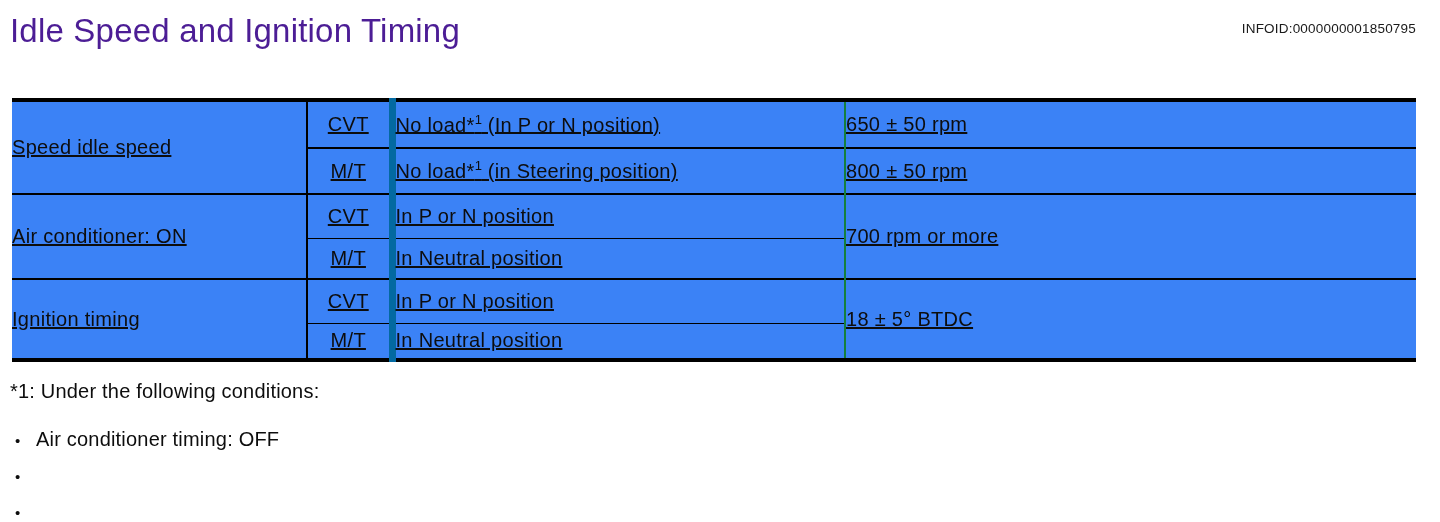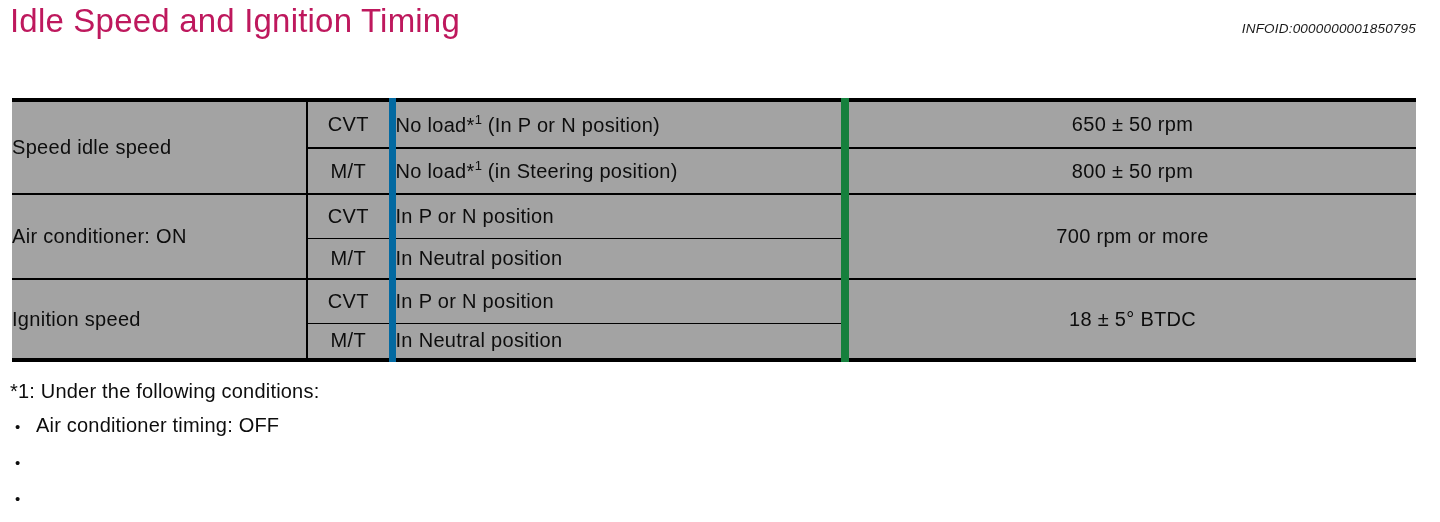--- a/index.html
+++ b/index.html
@@ -13,33 +13,32 @@
     position: relative;
     overflow: hidden;
     font-family: "Liberation Sans", sans-serif;
     color: #111111;
   }
 
   
   .page-title {
     position: absolute;
     left: 10px;
-    top: 2px;
+    top: 12px;
     font-size: 33px;
     font-weight: 400;
     letter-spacing: 0.2px;
-    color: #be185d;
+    color: #4c1d95;
     white-space: nowrap;
   }
   .infoid {
     position: absolute;
     right: 24px;
     top: 21px;
     font-size: 13.5px;
-    font-style: italic;
     font-weight: 500;
     letter-spacing: 0.2px;
     color: #1a1a1a;
     white-space: nowrap;
   }
 
   
   table.spec {
     position: absolute;
     left: 12px;
@@ -50,38 +49,38 @@
     border-top: 4px solid #000;
     border-bottom: 4px solid #000;
     font-size: 20px;
     letter-spacing: 0.3px;
     color: #0d0d0d;
   }
   table.spec td {
     padding: 0;
     vertical-align: middle;
     line-height: 1.15;
-    background: #a3a3a3;
+    background: #3b82f6;
+    text-decoration: underline;
   }
   td.cell-label {
     text-align: left;
     padding-left: 22px;
   }
   td.cell-trans {
     text-align: center;
     border-left: 2px solid #000;
   }
   td.cell-cond {
     text-align: left;
     padding-left: 13px;
     border-left: 7px solid #0369a1;
   }
   td.cell-value {
-    text-align: center;
-    border-left: 8px solid #15803d;
+    border-left: 2px solid #15803d;
   }
   tr.r0 { height: 48px; }
   tr.r1 { height: 46px; }
   tr.r2 { height: 44px; }
   tr.r3 { height: 41px; }
   tr.r4 { height: 44px; }
   tr.r5 { height: 37px; }
 
   
   tr.r1 td { border-top: 2px solid #000; }   
@@ -100,21 +99,21 @@
     position: absolute;
     left: 10px;
     top: 379px;
     width: 1100px;
     font-size: 20px;
     letter-spacing: 0.2px;
     color: #0d0d0d;
   }
   .footnote-note {
     line-height: 24px;
-    margin-bottom: 11px;
+    margin-bottom: 25px;
     white-space: nowrap;
   }
   .bullet-line {
     display: flex;
     align-items: baseline;
     line-height: 23px;
     margin-bottom: 13px;
     white-space: nowrap;
   }
   .bullet-marker {
@@ -154,21 +153,21 @@
       <td class="cell-label" rowspan="2">Air conditioner: ON</td>
       <td class="cell-trans">CVT</td>
       <td class="cell-cond"><span>In P or N position</span></td>
       <td class="cell-value" rowspan="2">700 rpm or more</td>
     </tr>
     <tr class="r3">
       <td class="cell-trans">M/T</td>
       <td class="cell-cond"><span>In Neutral position</span></td>
     </tr>
     <tr class="r4">
-      <td class="cell-label" rowspan="2">Ignition speed</td>
+      <td class="cell-label" rowspan="2">Ignition timing</td>
       <td class="cell-trans">CVT</td>
       <td class="cell-cond"><span>In P or N position</span></td>
       <td class="cell-value" rowspan="2">18 ± 5° BTDC</td>
     </tr>
     <tr class="r5">
       <td class="cell-trans">M/T</td>
       <td class="cell-cond"><span>In Neutral position</span></td>
     </tr>
   </tbody>
 </table>

